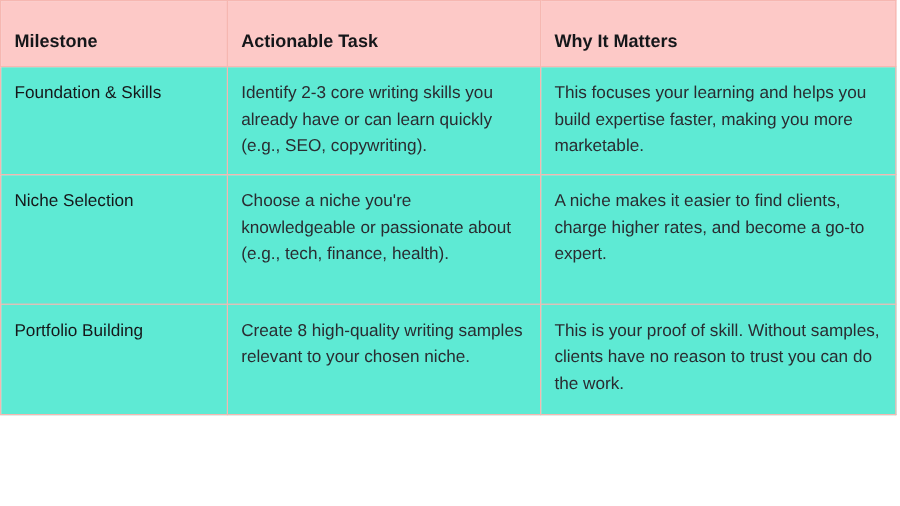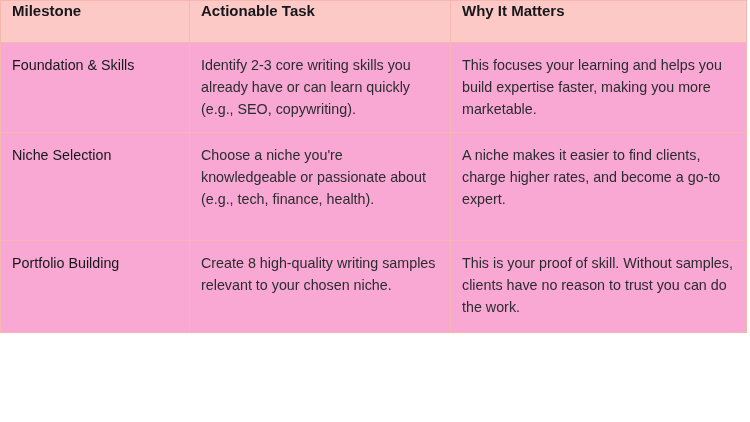--- a/index.html
+++ b/index.html
@@ -34,27 +34,27 @@
     text-align: left;
     padding: 11px 10px 12px 11px;
     box-sizing: border-box;
   }
   table.milestone-table thead th {
     background: #fdc9c7;
     font-weight: bold;
     font-size: 15px;
     color: #15171a;
     height: 42px;
-    padding-top: 0;
+    padding-top: 24px;
     padding-bottom: 11px;
     line-height: 19px;
     white-space: nowrap;
   }
   table.milestone-table tbody td {
-    background: #f9a8d4;
+    background: #5eead4;
     font-size: 14.3px;
     line-height: 22px;
     color: #2a2c31;
   }
   table.milestone-table tbody td.col-milestone {
     font-size: 14.3px;
     color: #15171a;
     white-space: nowrap;
   }
   table.milestone-table tbody tr.r0 td { height: 88px; }

